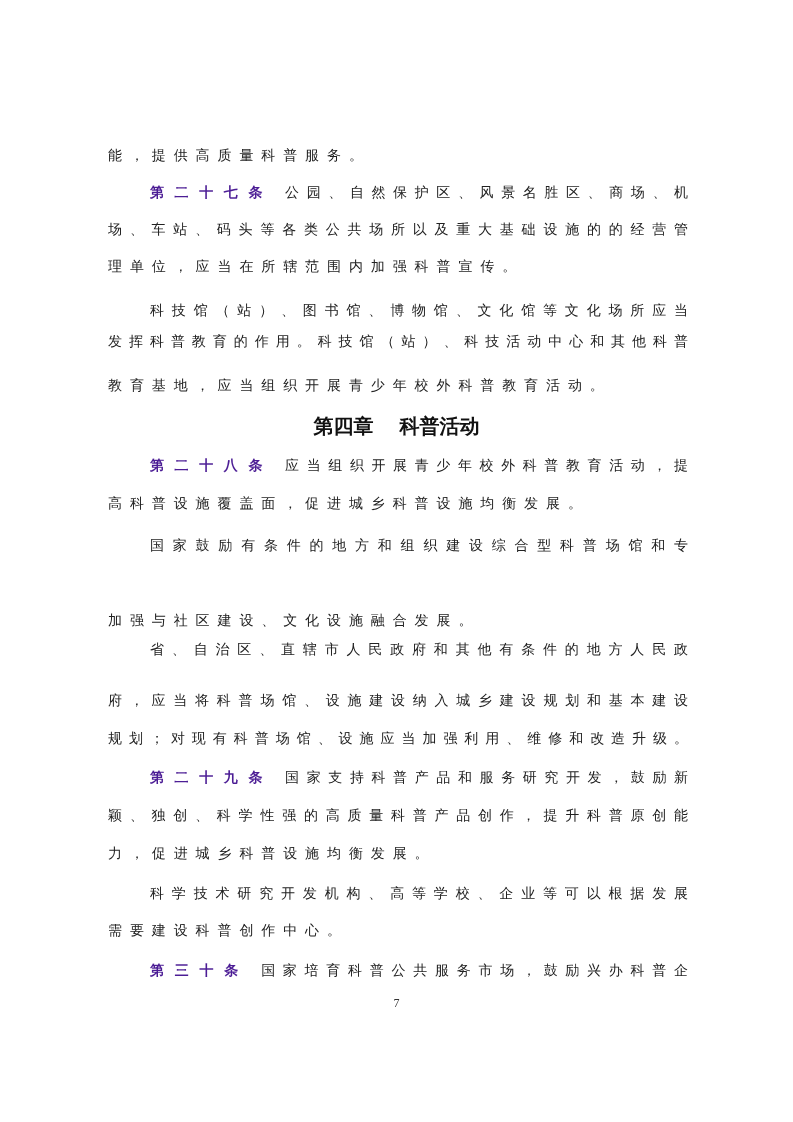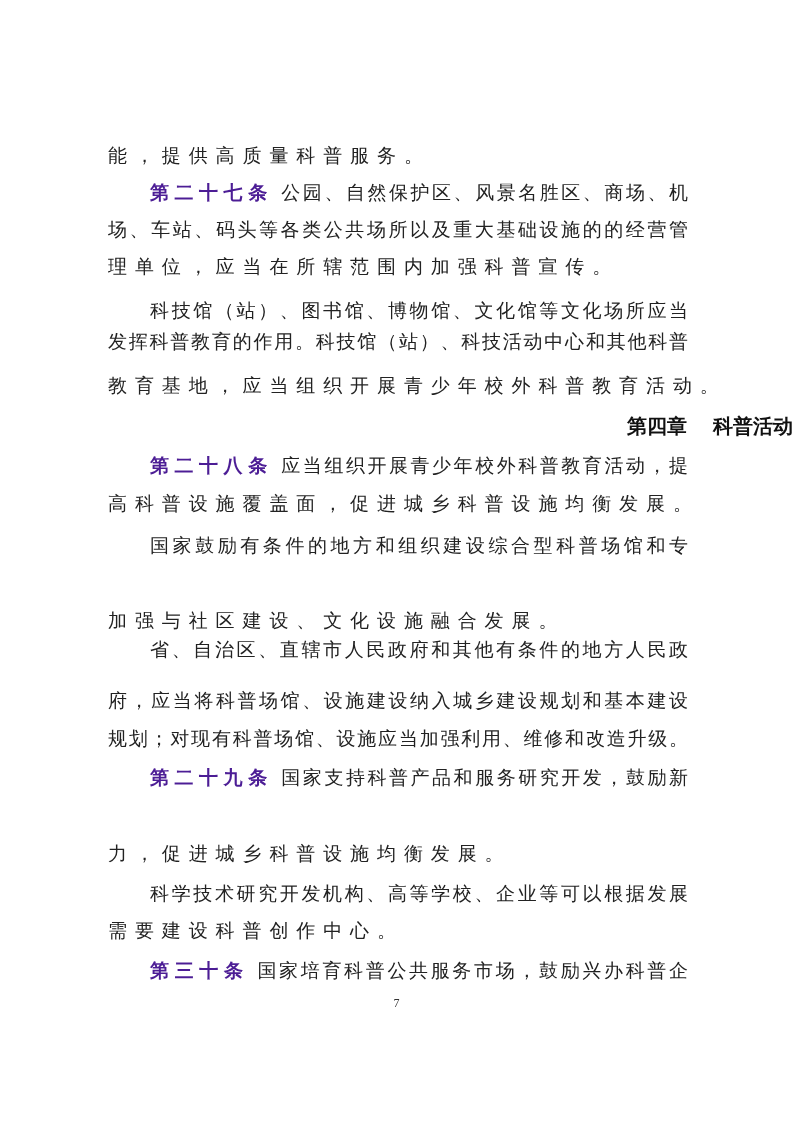--- a/index.html
+++ b/index.html
@@ -20,21 +20,21 @@
       left: 0; top: 0;
       width: 793px;
       height: 1122px;
       background: #fff;
     }
     .line {
       position: absolute;
       left: 108px;
       width: 580px;
       height: 30px;
-      font-size: 19px;
+      font-size: 14px;
       line-height: 30px;
       white-space: nowrap;
       letter-spacing: 7.9px;
       color: #222;
     }
     .line.indent { left: 150px; width: 538px; }
     .line.just {
       text-align: justify;
       text-align-last: justify;
       letter-spacing: 0;
@@ -45,21 +45,21 @@
       color: #4c1d95;
       letter-spacing: 3px;
     }
     .heading {
       position: absolute;
       left: 0;
       width: 793px;
       top: 410px;
       height: 32px;
       line-height: 32px;
-      text-align: right;
+      text-align: center;
       font-family: "DejaVu Sans", "Liberation Sans", sans-serif;
       font-weight: bold;
       font-size: 20px;
       color: #111;
     }
     .heading span { display: inline-block; }
     .heading .gap { width: 26px; }
     .pagenum {
       position: absolute;
       left: 0;
@@ -102,20 +102,21 @@
   <div class="line" style="top:605px">加强与社区建设、文化设施融合发展。</div>
 
   <div class="line indent just" style="top:634px">省、自治区、直辖市人民政府和其他有条件的地方人民政</div>
 
   <div class="line just" style="top:685px">府，应当将科普场馆、设施建设纳入城乡建设规划和基本建设</div>
 
   <div class="line just" style="top:723px">规划；对现有科普场馆、设施应当加强利用、维修和改造升级。</div>
 
   <div class="line indent just" style="top:762px"><span class="art">第二十九条</span>&nbsp;<span>国家支持科普产品和服务研究开发，鼓励新</span></div>
 
+  <div class="line just" style="top:800px">颖、独创、科学性强的高质量科普产品创作，提升科普原创能</div>
 
   <div class="line" style="top:838px">力，促进城乡科普设施均衡发展。</div>
 
   <div class="line indent just" style="top:878px">科学技术研究开发机构、高等学校、企业等可以根据发展</div>
 
   <div class="line" style="top:915px">需要建设科普创作中心。</div>
 
   <div class="line indent just" style="top:955px"><span class="art">第三十条</span>&nbsp;<span>国家培育科普公共服务市场，鼓励兴办科普企</span></div>
 
   <div class="pagenum">7</div>

